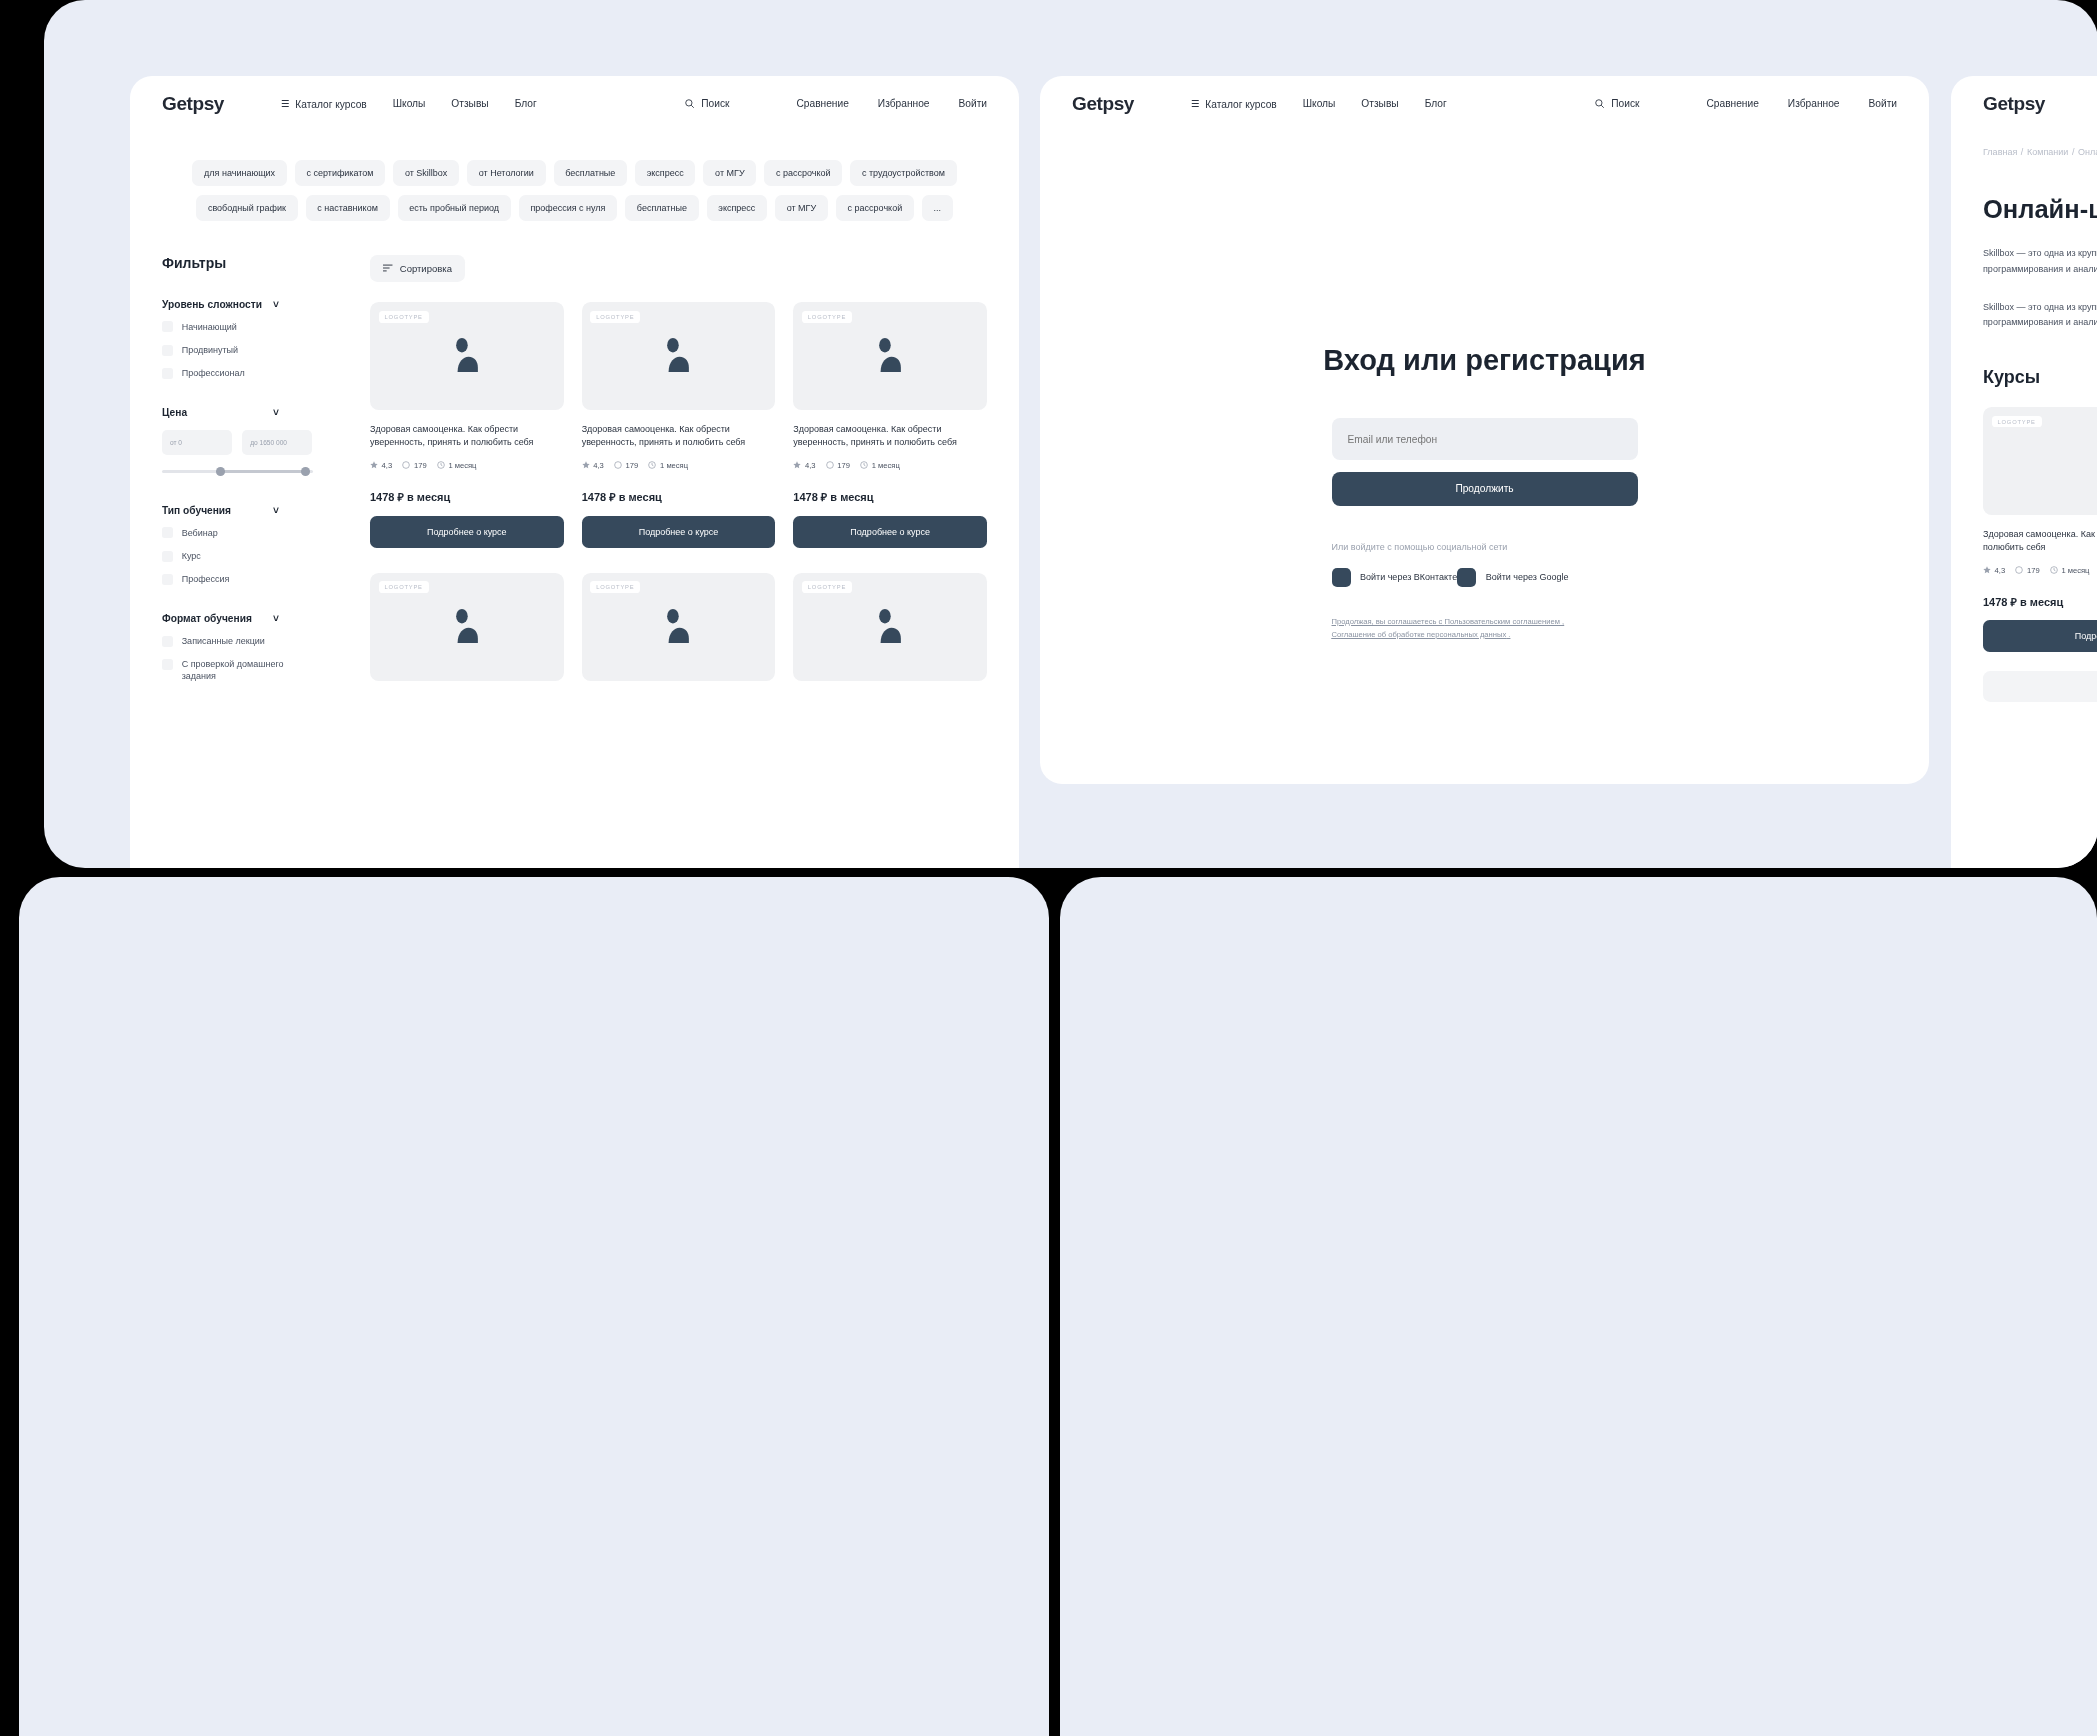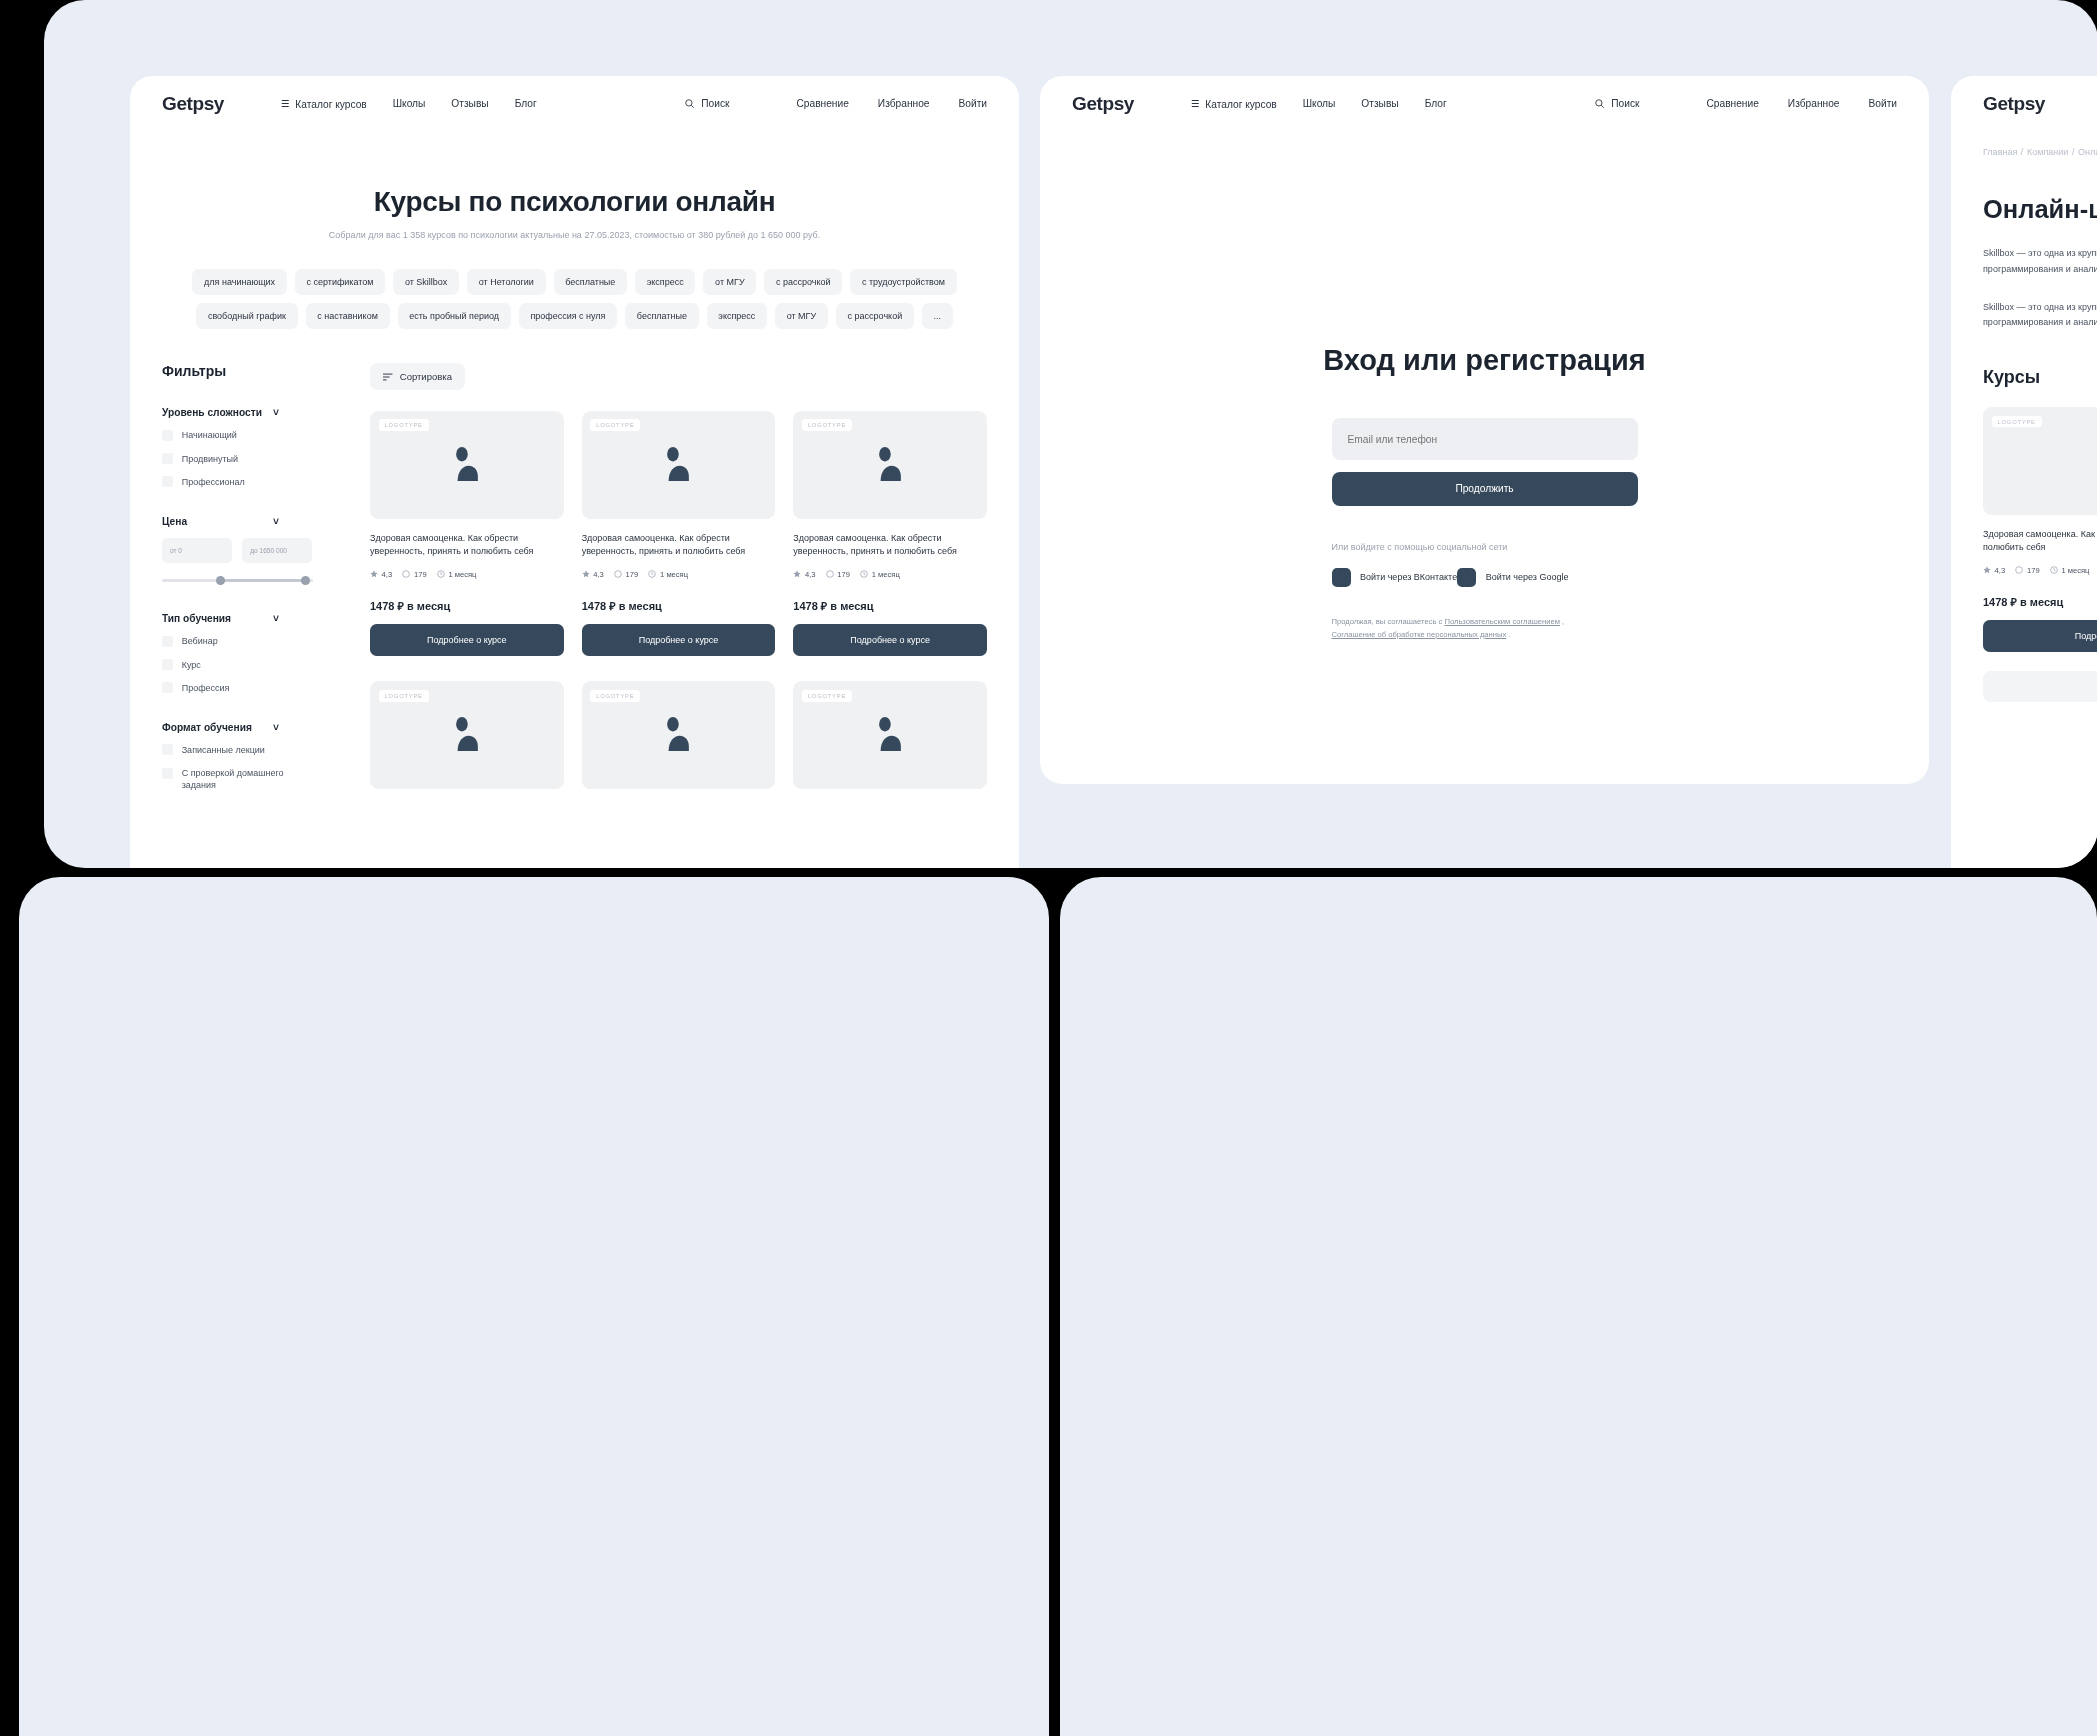--- a/index.html
+++ b/index.html
@@ -85,21 +85,21 @@
   
   .login-wrap { display: flex; flex-direction: column; align-items: center; padding-top: 213px; }
   .login-h1 { font-size: 29px; font-weight: 700; color: #1C2430; }
   .login-form { width: 306px; margin-top: 41px; }
   .login-input { width: 100%; height: 42px; border-radius: 8px; background: #EDEFF3; border: none; padding: 1px 16px; font-size: 10.2px; color: #8A93A2; font-family: inherit; }
   .login-btn { width: 100%; height: 34px; border-radius: 8px; background: #36495C; color: #fff; font-size: 10.2px; margin-top: 11.7px; border: none; font-family: inherit; }
   .soc-label { font-size: 9px; color: #9AA1AE; margin-top: 36px; }
   .soc-row { display: flex; margin-top: 16px; }
   .soc { display: flex; align-items: center; gap: 9.5px; font-size: 9px; color: #2B3340; }
   .soc-ico { width: 19px; height: 19px; border-radius: 5.1px; background: #36495C; }
-  .legal { font-size: 7.6px; color: #8A93A2; line-height: 1.7; margin-top: 29px; }
+  .legal { font-size: 7.6px; color: #8A93A2; line-height: 1.7; margin-top: 29px; text-decoration: underline; }
   .legal u { text-decoration: underline; }
 
   
   .sch-body { padding: 0 32px; }
   .sch-h1 { font-size: 25.5px; font-weight: 700; color: #1C2430; margin-top: 38px; }
   .sch-p { font-size: 9px; line-height: 1.75; color: #4A5261; margin-top: 22px; }
   .sch-h2 { font-size: 18px; font-weight: 700; color: #1C2430; margin-top: 36px; }
   .allcourses { background: #F3F4F6; border-radius: 7.3px; padding: 10.2px 0; text-align: center; font-size: 8.7px; color: #2B3340; margin-top: 19px; }
 </style>
 </head>
@@ -129,24 +129,20 @@
           <span>Поиск</span>
         </div>
         <div class="nav-right">
           <a>Сравнение</a>
           <a>Избранное</a>
           <a>Войти</a>
         </div>
       </div>
 
 
-      <div class="hero" style="margin-top:55px">
-        <div class="h1">Курсы по психологии онлайн</div>
-        <div class="sub">Собрали для вас 1 358 курсов по психологии актуальные на 27.05.2023, стоимостью от 380 рублей до 1 650 000 руб.</div>
-      </div>
 
       <div class="chips" style="margin-top:29px" id="cat-chips1">
           <div class="chip">для начинающих</div>
           <div class="chip">с сертификатом</div>
           <div class="chip">от Skillbox</div>
           <div class="chip">от Нетологии</div>
           <div class="chip">бесплатные</div>
           <div class="chip">экспресс</div>
           <div class="chip">от МГУ</div>
           <div class="chip">с рассрочкой</div>

